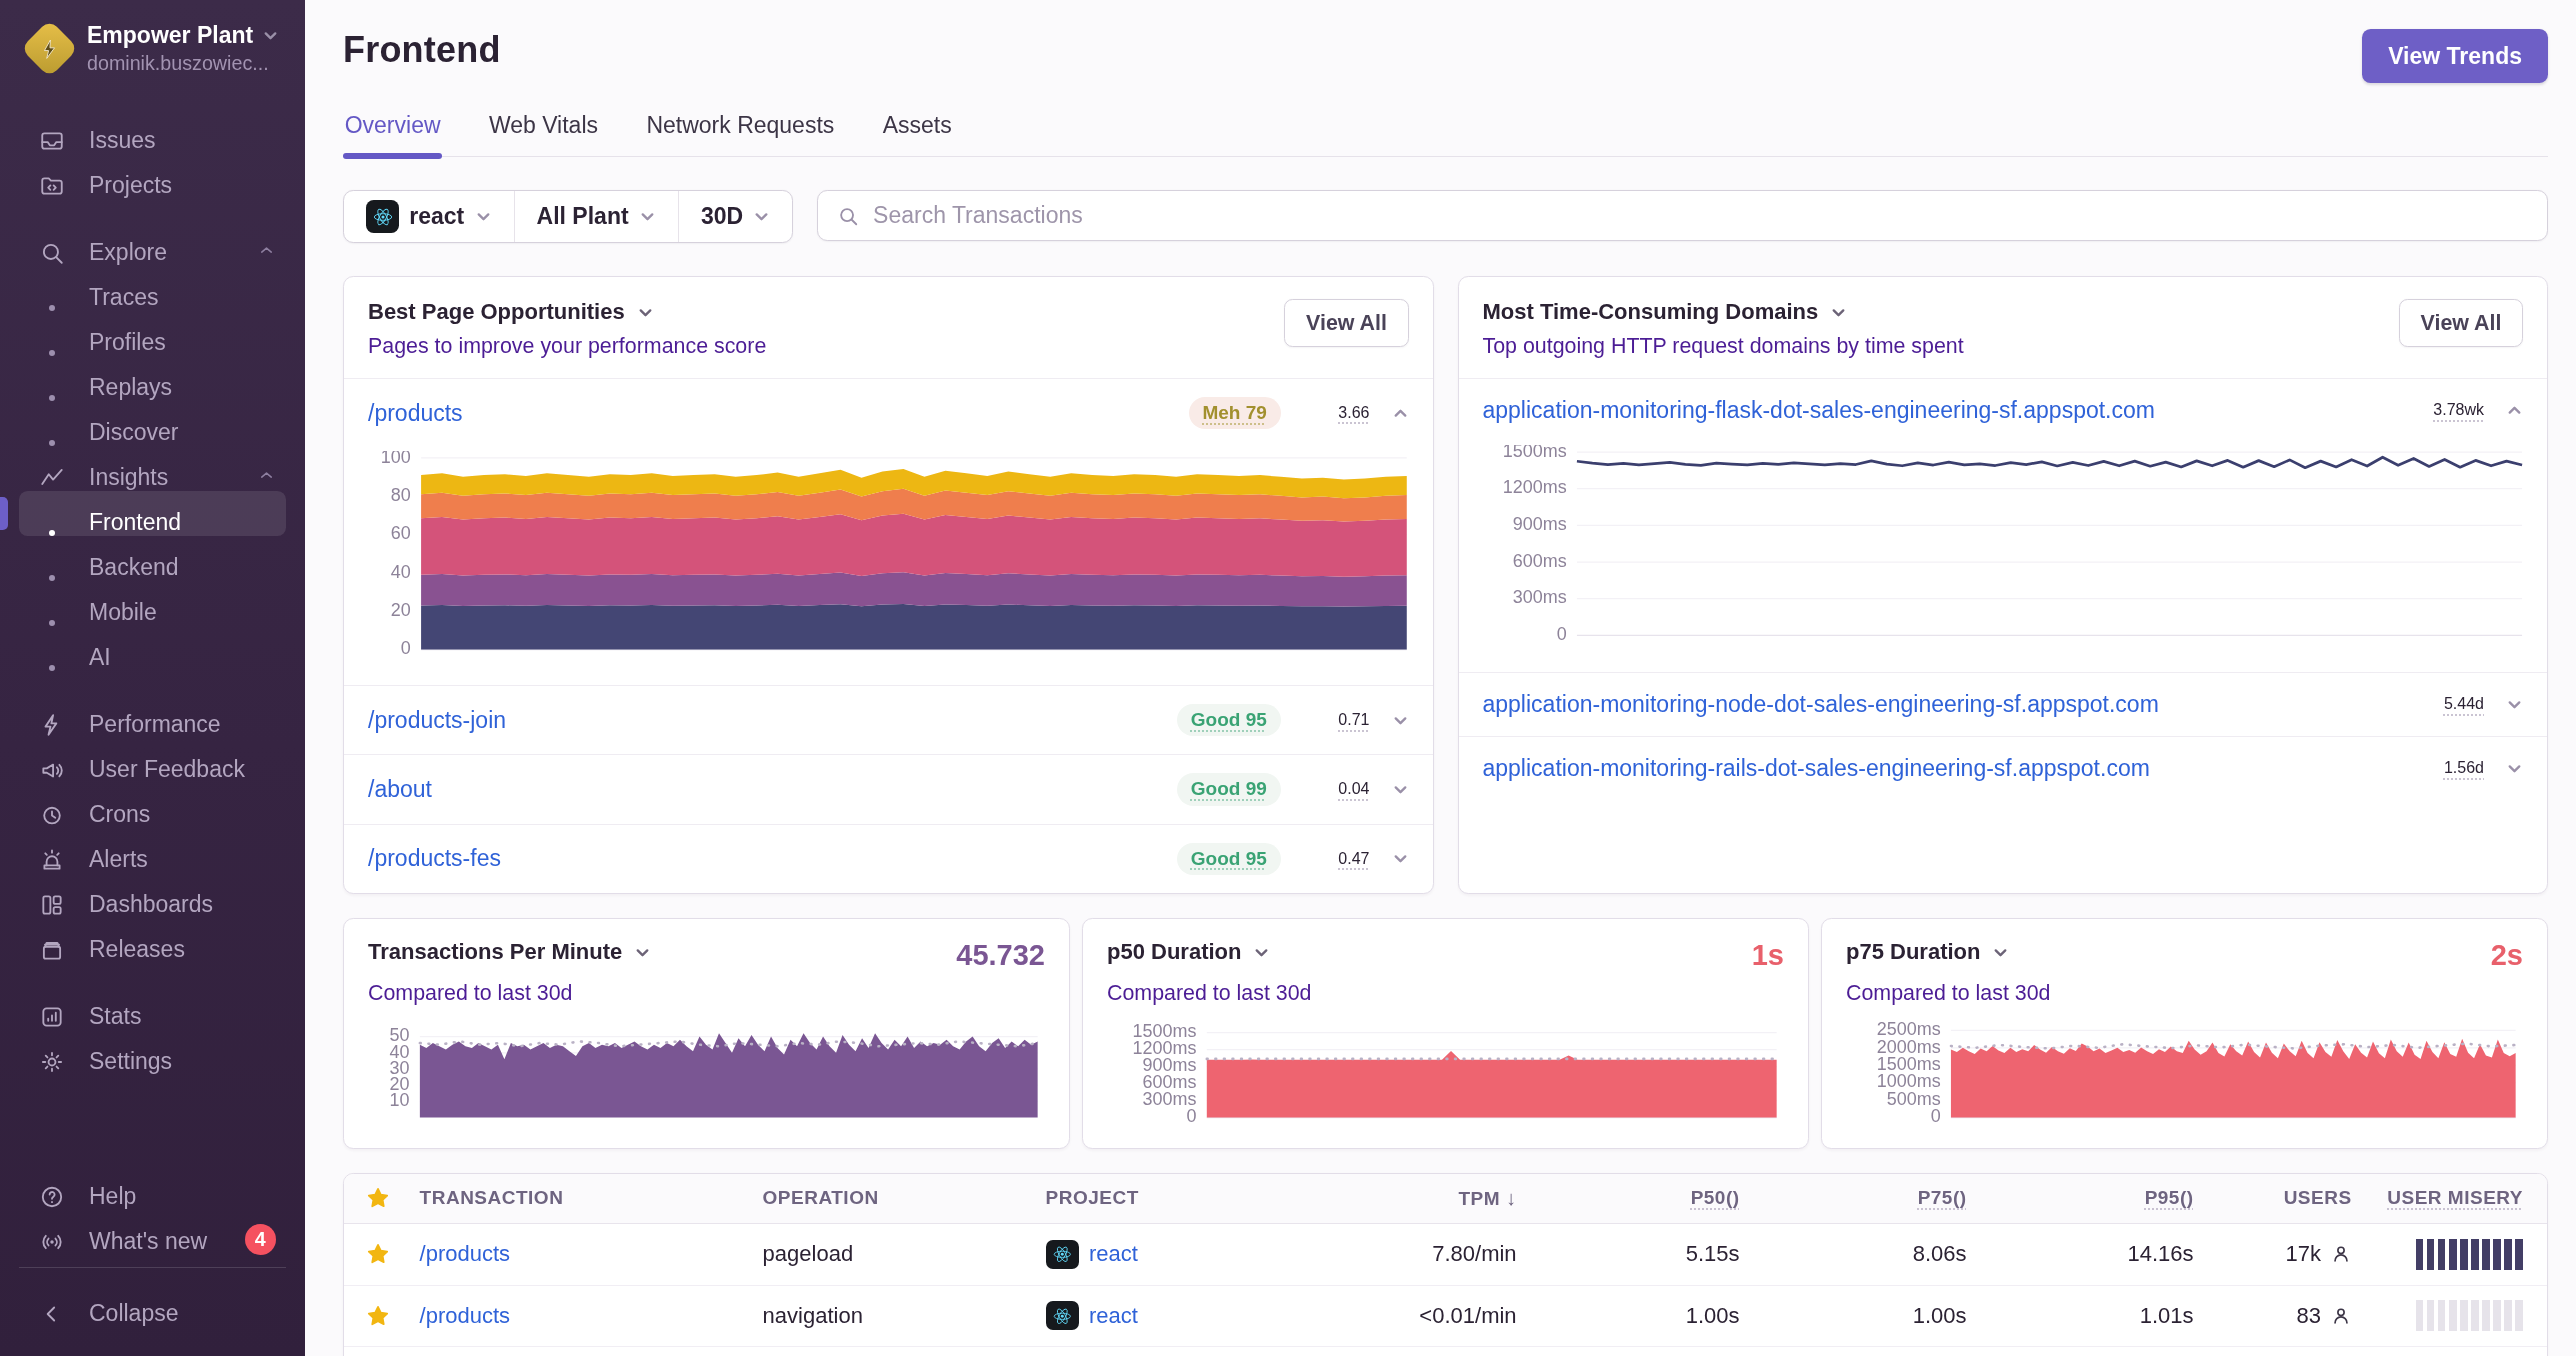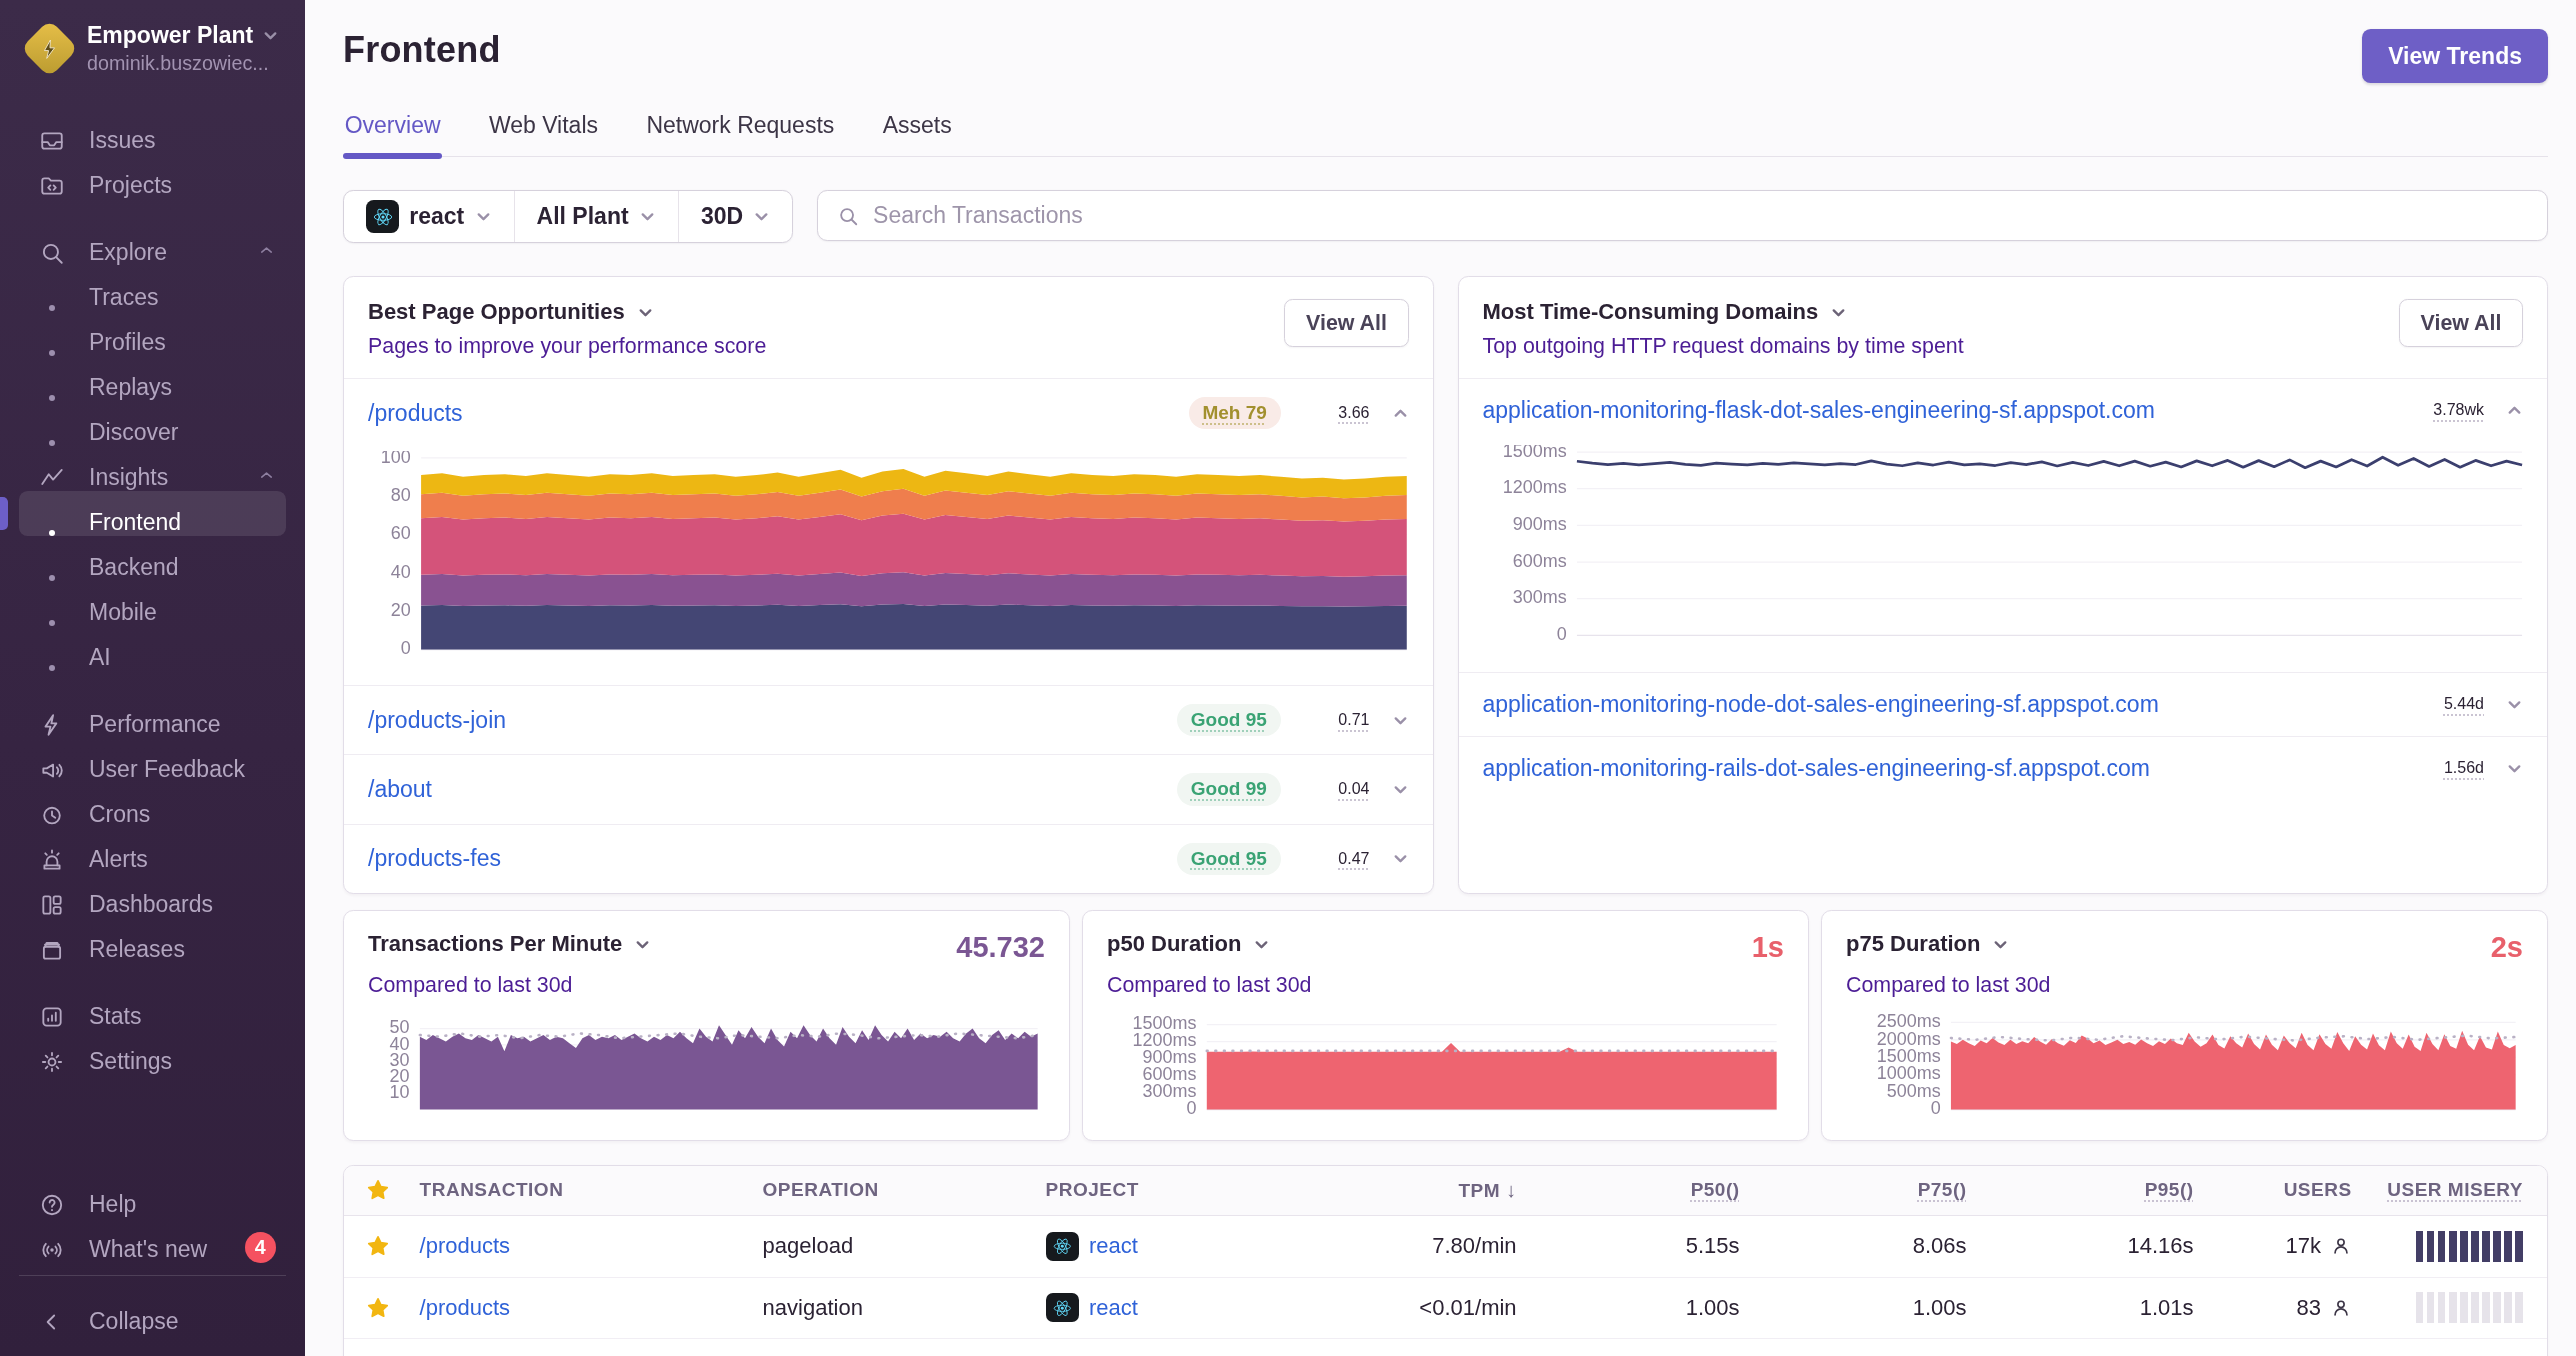--- a/index.html
+++ b/index.html
@@ -25,21 +25,21 @@
   .item .lbl{margin-left:24px;white-space:nowrap}
   .item .tail{margin-left:auto}
   .item .tail svg{width:19px;height:19px;stroke:#8e7fa0;fill:none;stroke-width:2;stroke-linecap:round;stroke-linejoin:round}
   .dot{width:27px;display:flex;justify-content:center;flex:0 0 27px}
   .dot i{width:6px;height:6px;border-radius:50%;background:#9d8fae;display:block}
   .item.active{background:rgba(255,255,255,.10);color:#fff}
   .item.active .dot i{background:#fff}
   .item.active::before{content:"";position:absolute;left:-19px;top:6px;bottom:6px;width:7.7px;
     border-radius:0 5.1px 5.1px 0;background:#6d5fc8}
   .gap{height:22px}
-  .sfoot{position:absolute;left:0;right:0;bottom:8px;padding-bottom:13.7px}
+  .sfoot{position:absolute;left:0;right:0;bottom:16px;padding-bottom:13.7px}
   .badge-new{margin-left:auto;width:31px;height:31px;border-radius:50%;background:#f55160;color:#fff;
     font-size:19.7px;font-weight:700;display:flex;align-items:center;justify-content:center}
   .collapse-row{border-top:0.9px solid rgba(255,255,255,.14);margin:12px 19px 0;padding-top:14px}
   .collapse-row .item{margin:0}
 
   
   .main{flex:1;min-width:0;padding:0 28px 0 38px;overflow:hidden}
   .topbar{display:flex;align-items:flex-start;justify-content:space-between;padding-top:29px}
   .page-title{font-size:36px;font-weight:700;color:#2b2233;letter-spacing:0.2px}
   .btn-primary{background:#6e5fc6;color:#fff;border:none;border-radius:8.6px;padding:13.7px 26px;
@@ -77,21 +77,21 @@
   .pill{font-size:19px;font-weight:700;padding:5.1px 13.7px;border-radius:856px;text-decoration:underline dotted;text-underline-offset:4.3px}
   .pill.meh{background:#f9ebe7;color:#a2902e;text-decoration-color:#cdbf8a}
   .pill.good{background:#f1f6f2;color:#3aa374;text-decoration-color:#9fd0ba}
   .score{min-width:67px;text-align:right;font-size:16px;color:#2b2233;
     text-decoration:underline dotted;text-decoration-color:#b9b1c4;text-underline-offset:5.1px}
   .cwrap{padding:3.4px 22px 20.6px}
   .chart{width:100%;height:214px}
   .chart-dom{height:206px}
   .chart-sm{height:113px}
 
-  .metrics{display:grid;grid-template-columns:1fr 1fr 1fr;gap:12px;margin-top:16px}
+  .metrics{display:grid;grid-template-columns:1fr 1fr 1fr;gap:12px;margin-top:24px}
   .mcard{background:#fff;border:0.9px solid #e2dde8;border-radius:10.3px;box-shadow:0 1.7px 2.6px rgba(43,34,51,.04);
     padding:20.6px 24px 15.4px;overflow:hidden}
   .mhead{display:flex;justify-content:space-between;align-items:flex-start}
   .mvalue{font-size:29px;font-weight:600}
   .mvalue.purple{color:#7a5693}
   .mvalue.red{color:#e8606b}
   .mchart{margin-top:13.7px}
 
   
   .table{margin-top:24px;background:#fff;border:0.9px solid #e2dde8;border-radius:10.3px 10.3px 0 0;

